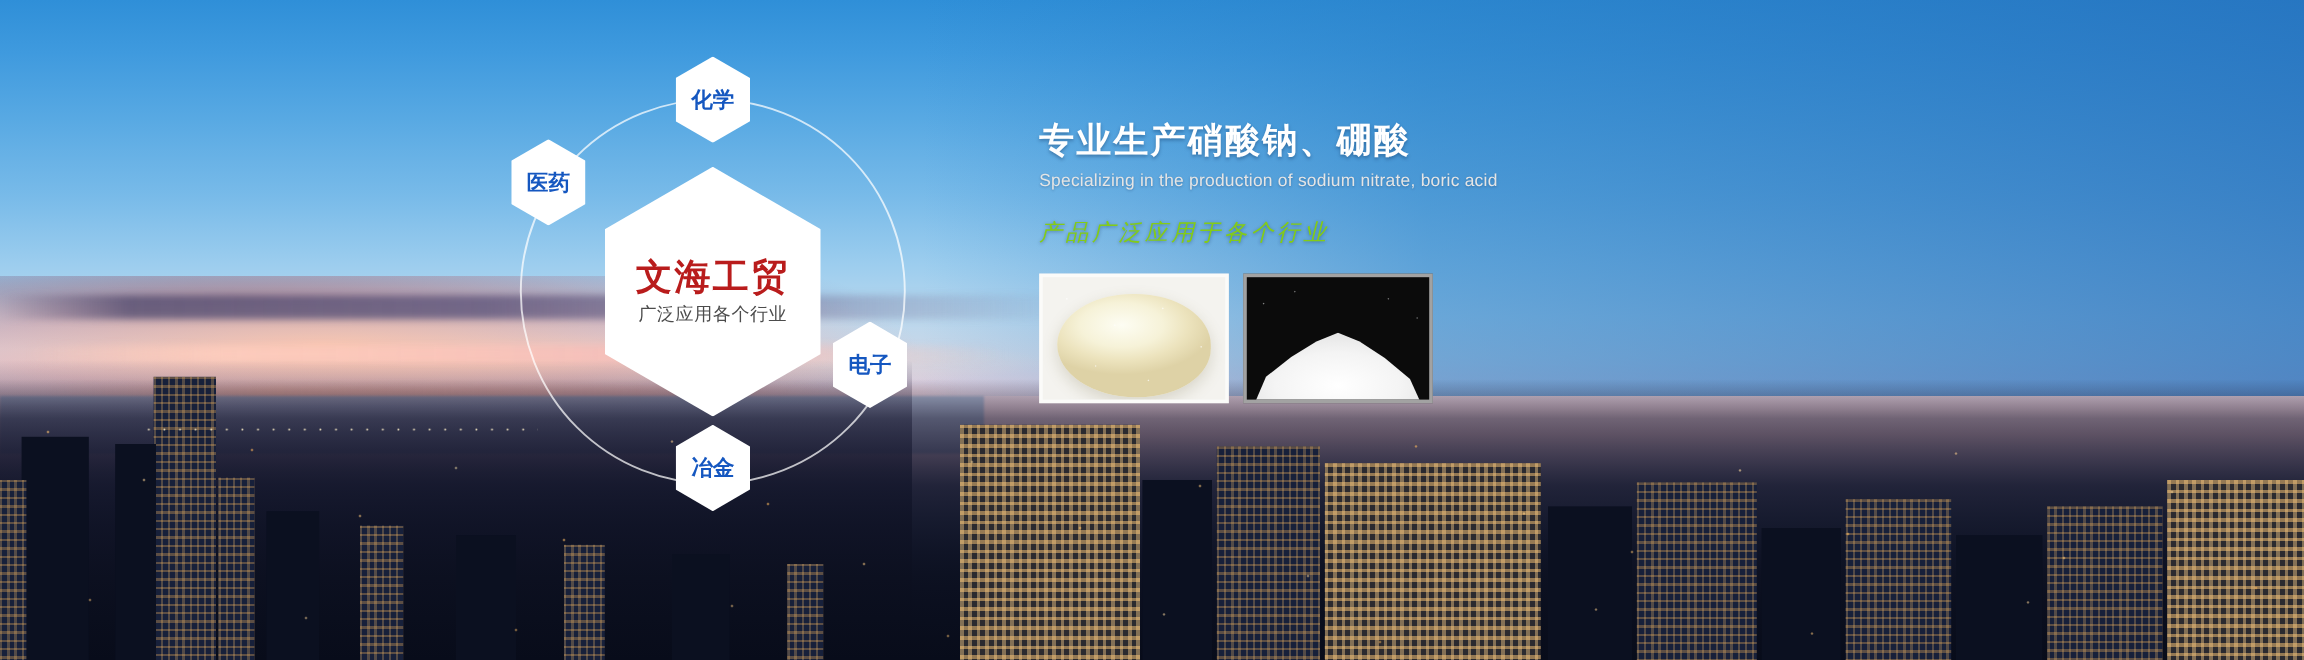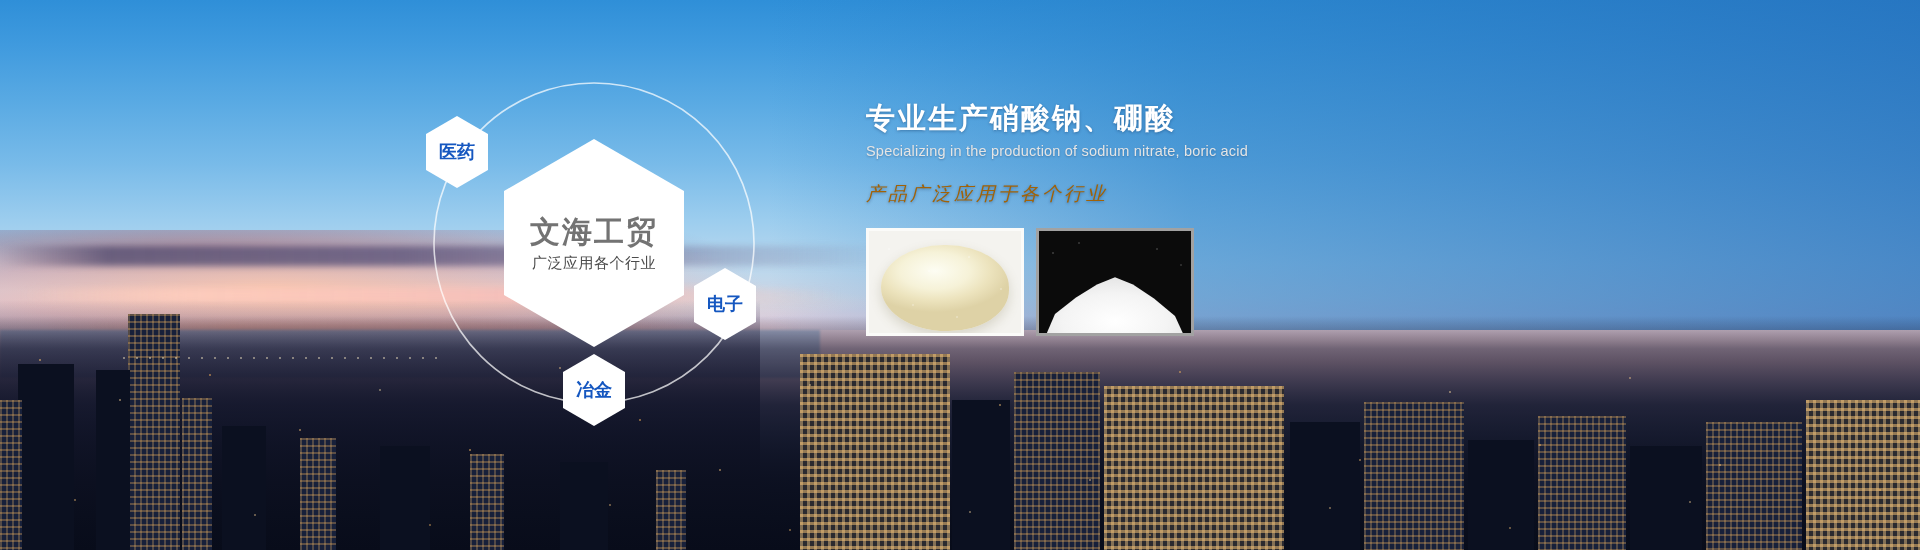--- a/index.html
+++ b/index.html
@@ -162,42 +162,42 @@
     width:62px; height:72px;
   }
   .hex-sm .hex-label {
     font-size:18px; font-weight:bold; color:#1557c0;
     letter-spacing:0px; line-height:1;
   }
   .hex-center {
     width:180px; height:208px;
   }
   .hex-center .hex-title {
-    font-size:30px; font-weight:bold; color:#737373;
+    font-size:30px; font-weight:bold; color:#b91c1c;
     letter-spacing:2px; line-height:1.1; margin-bottom:7px;
   }
   .hex-center .hex-sub {
     font-size:15px; color:#4c4c4c; letter-spacing:.5px; line-height:1.1;
   }
 
   
   #rightblock { position:absolute; left:866px; top:100px; width:700px; }
   .r-title {
     font-size:29px; font-weight:bold; color:#ffffff;
     letter-spacing:2px; line-height:1.25;
     text-shadow:0 1px 3px rgba(0,30,70,.35);
   }
   .r-sub {
     margin-top:7px;
     font-size:14.5px; color:#e5e5e5; letter-spacing:.2px;
     text-shadow:0 1px 2px rgba(0,30,70,.3);
   }
   .r-tag {
     margin-top:22px;
-    font-size:19px; color:#a16207;
+    font-size:19px; color:#84cc16;
     font-family:"Liberation Serif","DejaVu Serif",serif;
     font-style:italic; letter-spacing:3px;
     text-shadow:0 1px 3px rgba(0,30,70,.4);
   }
 
   
   #photos { position:absolute; left:866px; top:228px; display:flex; gap:12px; }
   .photo {
     width:158px; height:108px;
     border:3px solid rgba(255,255,255,.62);
@@ -287,20 +287,23 @@
 
     <svg id="hexring" width="880" height="550" viewBox="0 0 880 550">
       <circle cx="594" cy="243" r="160" fill="none" stroke="rgba(255,255,255,.72)" stroke-width="1.6"></circle>
     </svg>
 
     <div class="hex hex-center" style="left:504px; top:139px;">
       <div class="hex-title">文海工贸</div>
       <div class="hex-sub">广泛应用各个行业</div>
     </div>
 
+    <div class="hex hex-sm" style="left:563px; top:47px;">
+      <span class="hex-label">化学</span>
+    </div>
 
 
     <div class="hex hex-sm" style="left:694px; top:268px;">
       <span class="hex-label">电子</span>
     </div>
 
     <div class="hex hex-sm" style="left:563px; top:354px;">
       <span class="hex-label">冶金</span>
     </div>
 

